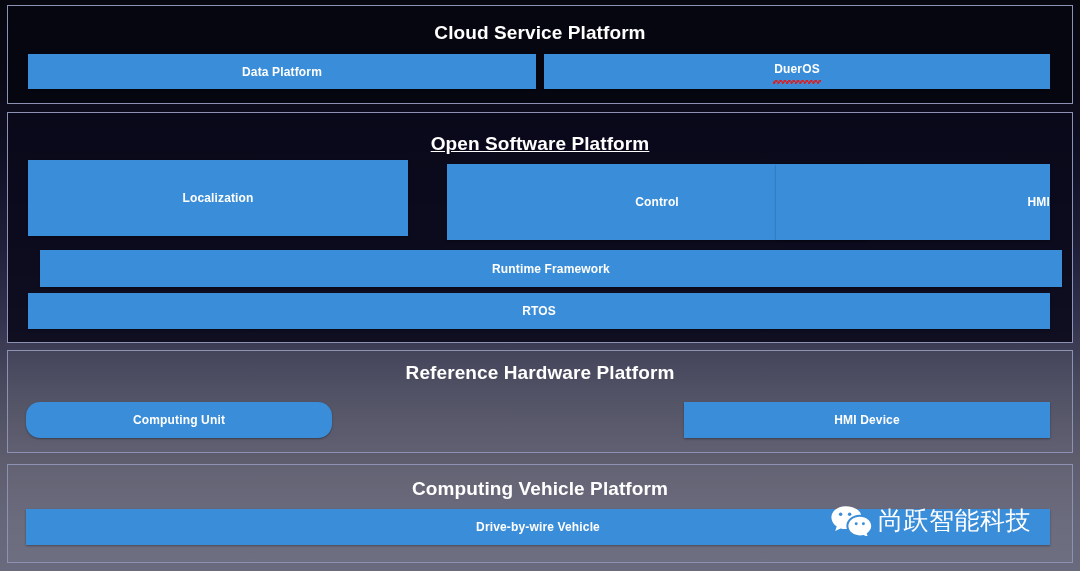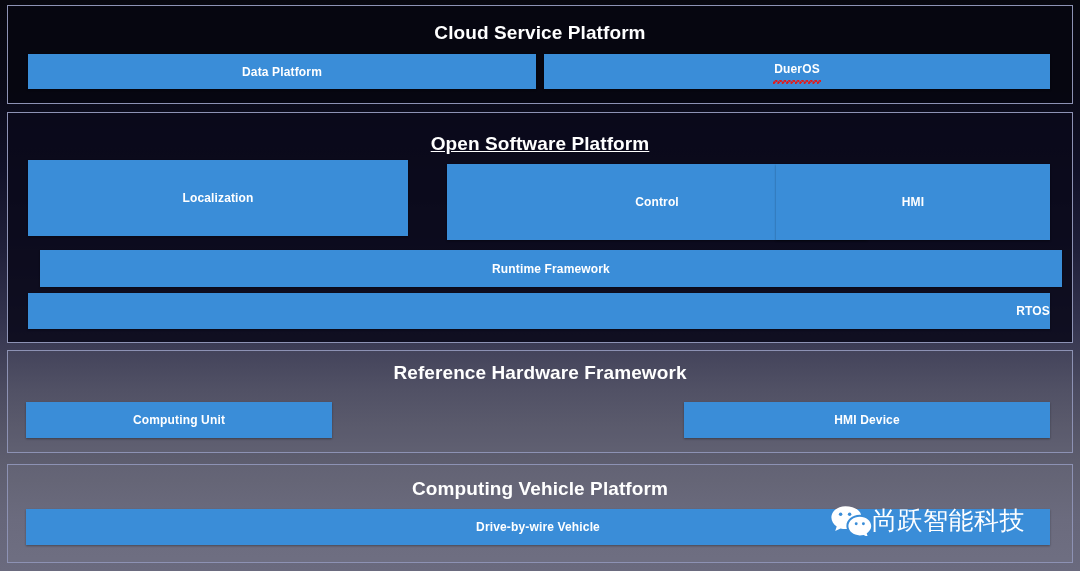--- a/index.html
+++ b/index.html
@@ -83,21 +83,21 @@
       radial-gradient(circle at 3.3px 0.9px, #e21b1b 1.15px, rgba(0,0,0,0) 1.35px);
     background-size: 4.4px 4px;
     background-repeat: repeat-x;
   }
 
   
   #watermark {
     position: absolute;
     display: flex;
     align-items: center;
-    gap: 0;
+    gap: 6px;
     pointer-events: none;
   }
   #watermark .wm-text {
     color: #ffffff;
     font-size: 25px;
     line-height: 1;
     font-family: "DejaVu Sans", sans-serif;
     letter-spacing: 0.5px;
     white-space: nowrap;
   }
@@ -120,34 +120,34 @@
 
   <div class="section dark2" style="left:7px; top:112px; width:1066px; height:231px;">
     <div class="section-title" style="top:20px;text-decoration:underline;">Open Software Platform</div>
   </div>
   <div class="box" style="left:28px; top:160px; width:380px; height:76px;text-align:center;">
     <span class="label">Localization</span>
   </div>
   <div class="box" style="left:405px; top:164px; width:420px; height:76px;margin-left:42px;">
     <span class="label">Control</span>
   </div>
-  <div class="box" style="left:776px; top:164px; width:274px; height:76px;">
+  <div class="box" style="left:776px; top:164px; width:274px; height:76px;justify-content:flex-end;">
     <span class="label">HMI</span>
   </div>
   <div class="box" style="left:28px; top:250px; width:1022px; height:37px;margin-left:12px;">
     <span class="label">Runtime Framework</span>
   </div>
-  <div class="box" style="left:28px; top:293px; width:1022px; height:36px;justify-content:flex-end;">
+  <div class="box" style="left:28px; top:293px; width:1022px; height:36px;">
     <span class="label">RTOS</span>
   </div>
 
   <div class="section light" style="left:7px; top:350px; width:1066px; height:103px;">
-    <div class="section-title" style="top:11px;">Reference Hardware Framework</div>
+    <div class="section-title" style="top:11px;">Reference Hardware Platform</div>
   </div>
-  <div class="box" style="left:26px; top:402px; width:306px; height:36px;">
+  <div class="box" style="left:26px; top:402px; width:306px; height:36px;border-radius:14px;">
     <span class="label">Computing Unit</span>
   </div>
   <div class="box" style="left:684px; top:402px; width:366px; height:36px;text-align:right;">
     <span class="label">HMI Device</span>
   </div>
 
   <div class="section light" style="left:7px; top:464px; width:1066px; height:99px;">
     <div class="section-title" style="top:13px;">Computing Vehicle Platform</div>
   </div>
   <div class="box" style="left:26px; top:509px; width:1024px; height:36px;align-items:center;">

